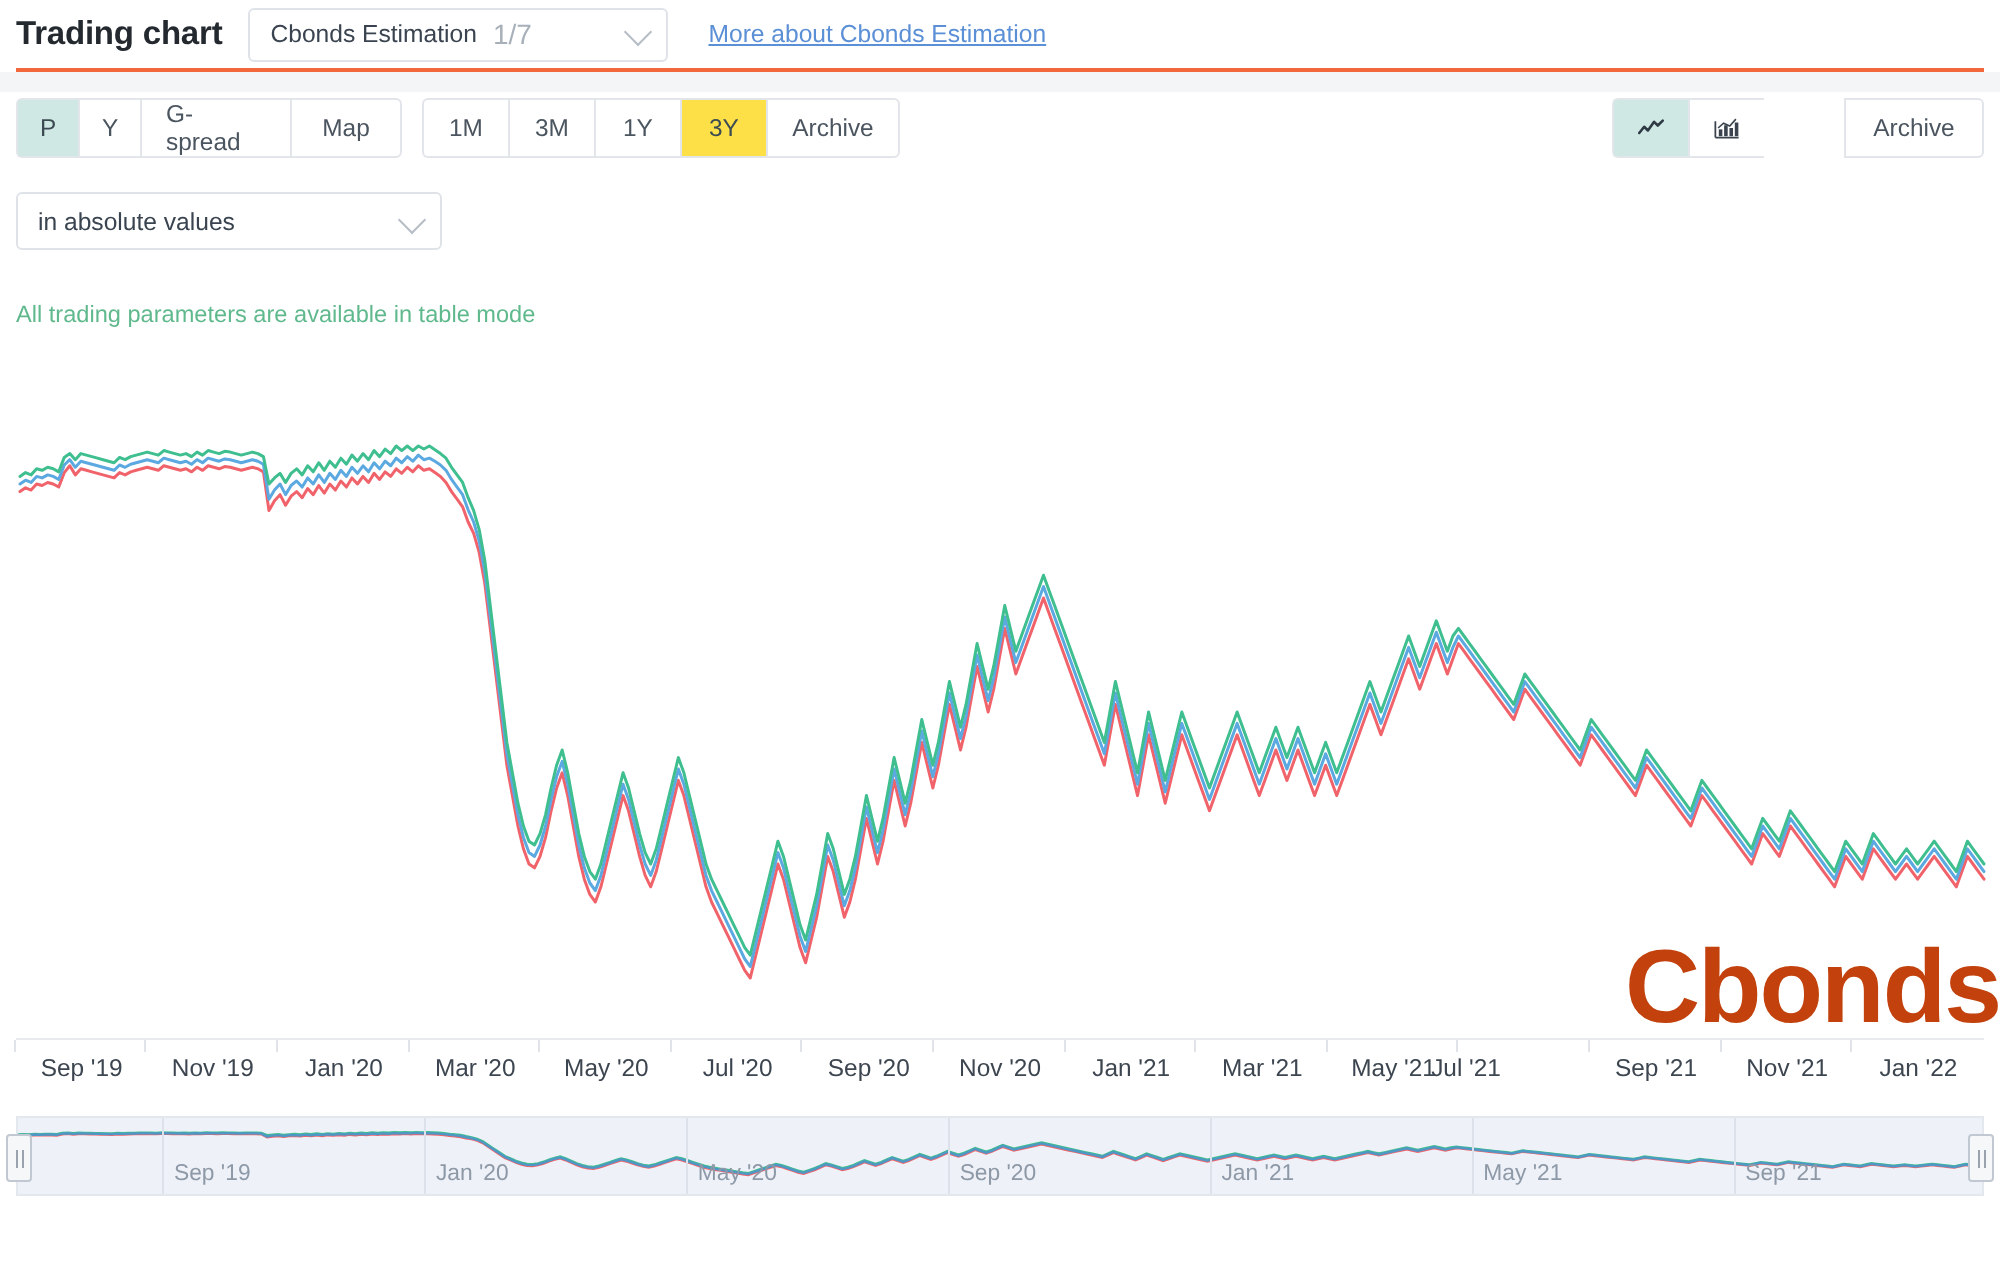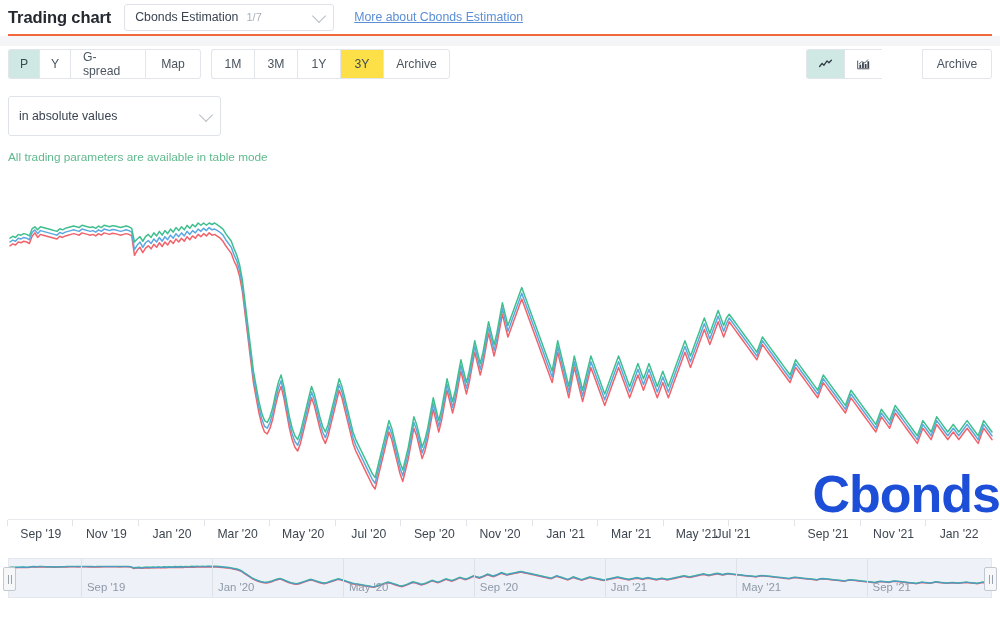--- a/index.html
+++ b/index.html
@@ -12,21 +12,21 @@
 
   
   .header{display:flex;align-items:center;height:34px;padding:0 0 0 8px;box-sizing:border-box;}
   .title{font-size:16.5px;font-weight:bold;color:#23292f;letter-spacing:-.1px;margin-right:13px;}
   .select{
     position:relative;display:flex;align-items:center;box-sizing:border-box;
     height:27px;border:1px solid #dfe3e8;border-radius:3px;background:#fff;
     padding:0 28px 0 10px;min-width:210px;
   }
   .select .sel-main{font-size:12.3px;color:#3a4450;}
-  .select .sel-sub{font-size:11px;color:#a8b0b9;margin-left:8px;}
+  .select .sel-sub{font-size:14px;color:#a8b0b9;margin-left:8px;}
   .chev{position:absolute;right:9px;top:50%;width:9px;height:9px;margin-top:-6px;
         border-right:1.4px solid #b6bdc6;border-bottom:1.4px solid #b6bdc6;
         transform:rotate(45deg);}
   .morelink{margin-left:20px;font-size:12.3px;color:#5b8fd6;text-decoration:underline;cursor:pointer;}
   .divider{position:absolute;left:8px;top:34px;width:984px;height:2px;background:#f2673c;}
   .greyband{position:absolute;left:0;top:36px;width:1000px;height:10px;background:#f4f5f7;}
 
   
   .toolbar{position:absolute;left:0;top:46px;width:1000px;height:36px;}
   .btngroup{position:absolute;display:flex;}
@@ -50,34 +50,34 @@
   .g2 .b-3y{width:43px;}
   .g2 .b-per{width:67px;}
   .g3{right:8px;top:3px;}
   .g3 .b-line{width:38px;}
   .g3 .b-cand{width:38px;}
   .g3 .b-arch{width:70px;margin-left:40px;}
   .ico{display:block;}
 
   
   .select2{
-    position:absolute;left:8px;top:96px;width:213px;height:40px;box-sizing:border-box;
+    position:absolute;left:8px;top:96px;width:213px;height:29px;box-sizing:border-box;
     display:flex;align-items:center;border:1px solid #dfe3e8;border-radius:3px;background:#fff;
     padding:0 8px 0 10px;
   }
   .select2 .s2txt{font-size:12.3px;color:#3a4450;}
   .note{position:absolute;left:8px;top:150px;font-size:11.8px;color:#5fb98d;}
 
   
   .chartwrap{position:absolute;left:0;top:186px;width:1000px;height:352px;}
   .plot{position:absolute;left:0;top:0;width:1000px;height:334px;}
   .plot svg{display:block;}
   .watermark{
     position:absolute;right:0px;bottom:18px;font-size:52px;font-weight:bold;
-    color:#1d4ed8;letter-spacing:-1px;line-height:1;user-select:none;
+    color:#c2410c;letter-spacing:-1px;line-height:1;user-select:none;
     font-family:"Liberation Sans","DejaVu Sans",sans-serif;
   }
   .xaxisline{position:absolute;left:8px;top:333px;width:984px;height:1px;background:#e8eaee;}
   .xticks{position:absolute;left:0;top:334px;width:1000px;height:22px;}
   .xtick{position:absolute;top:0;width:1px;height:6px;background:#e0e3e8;}
   .xlab{position:absolute;top:7px;font-size:12.2px;color:#3d4650;transform:translateX(-50%);white-space:nowrap;}
 
   
   .nav{position:absolute;left:8px;top:558px;width:984px;height:40px;
        background:#eef1f7;border:1px solid #e3e7ee;box-sizing:border-box;}

